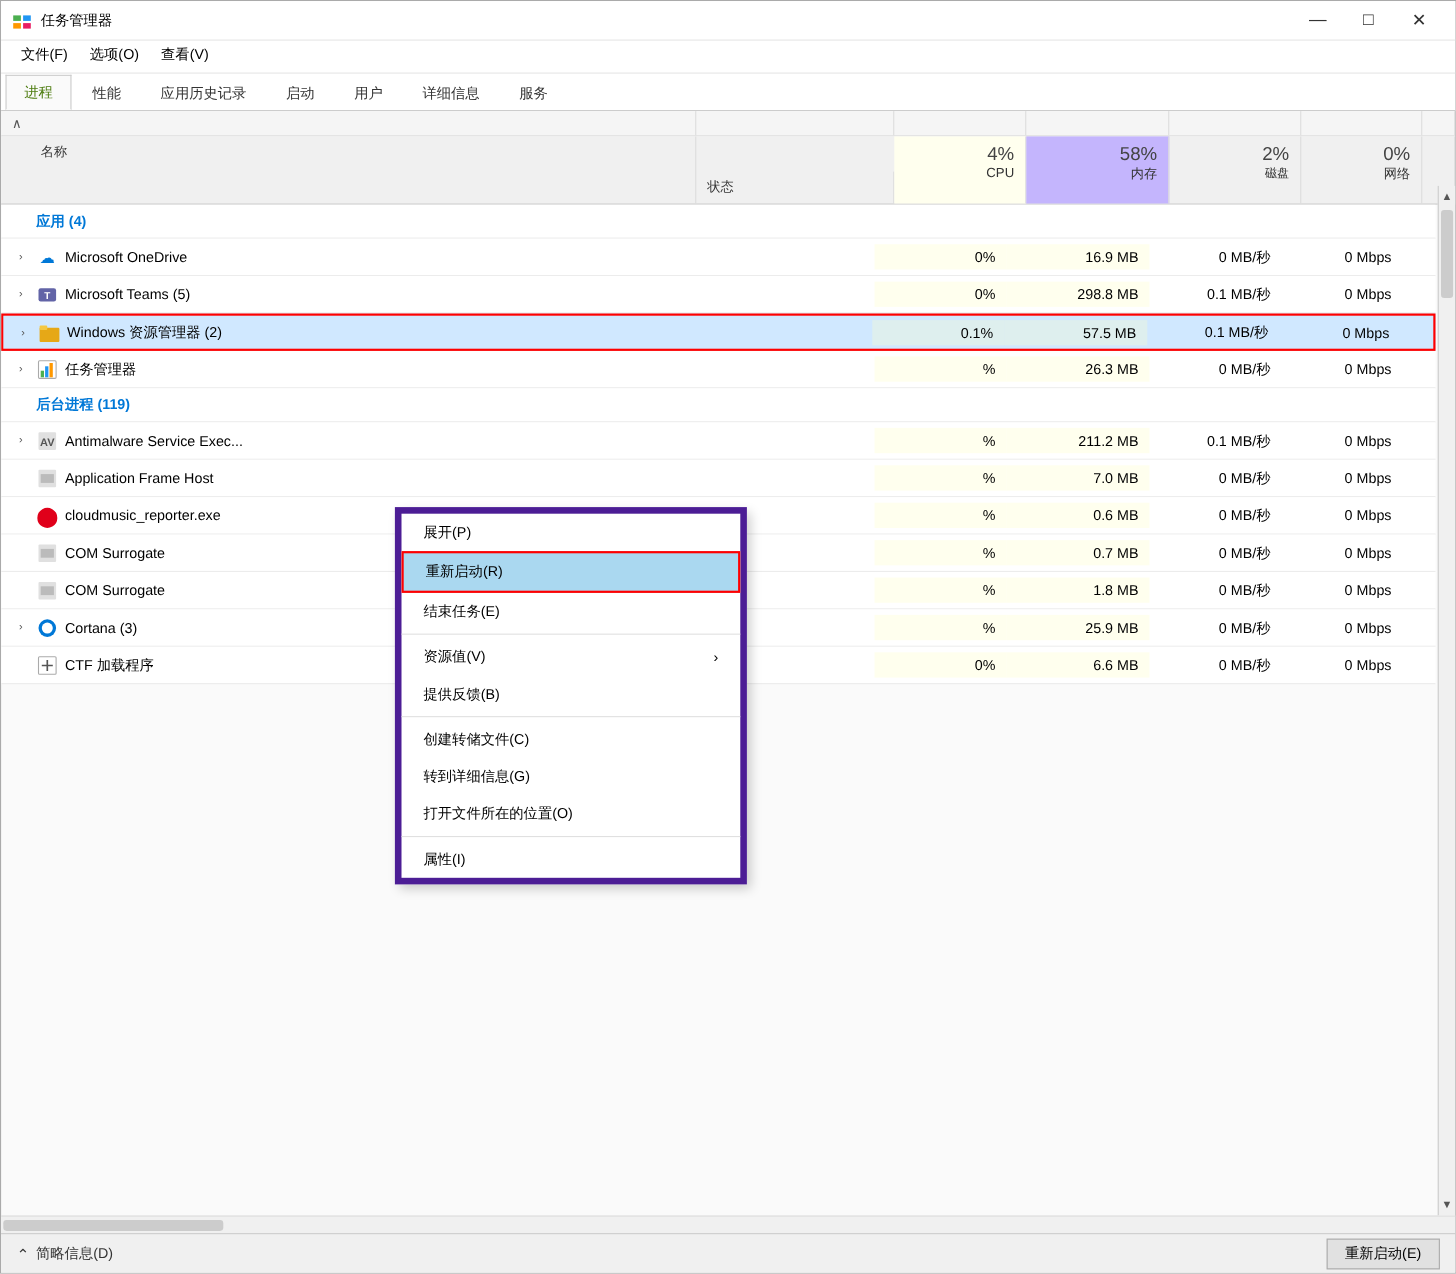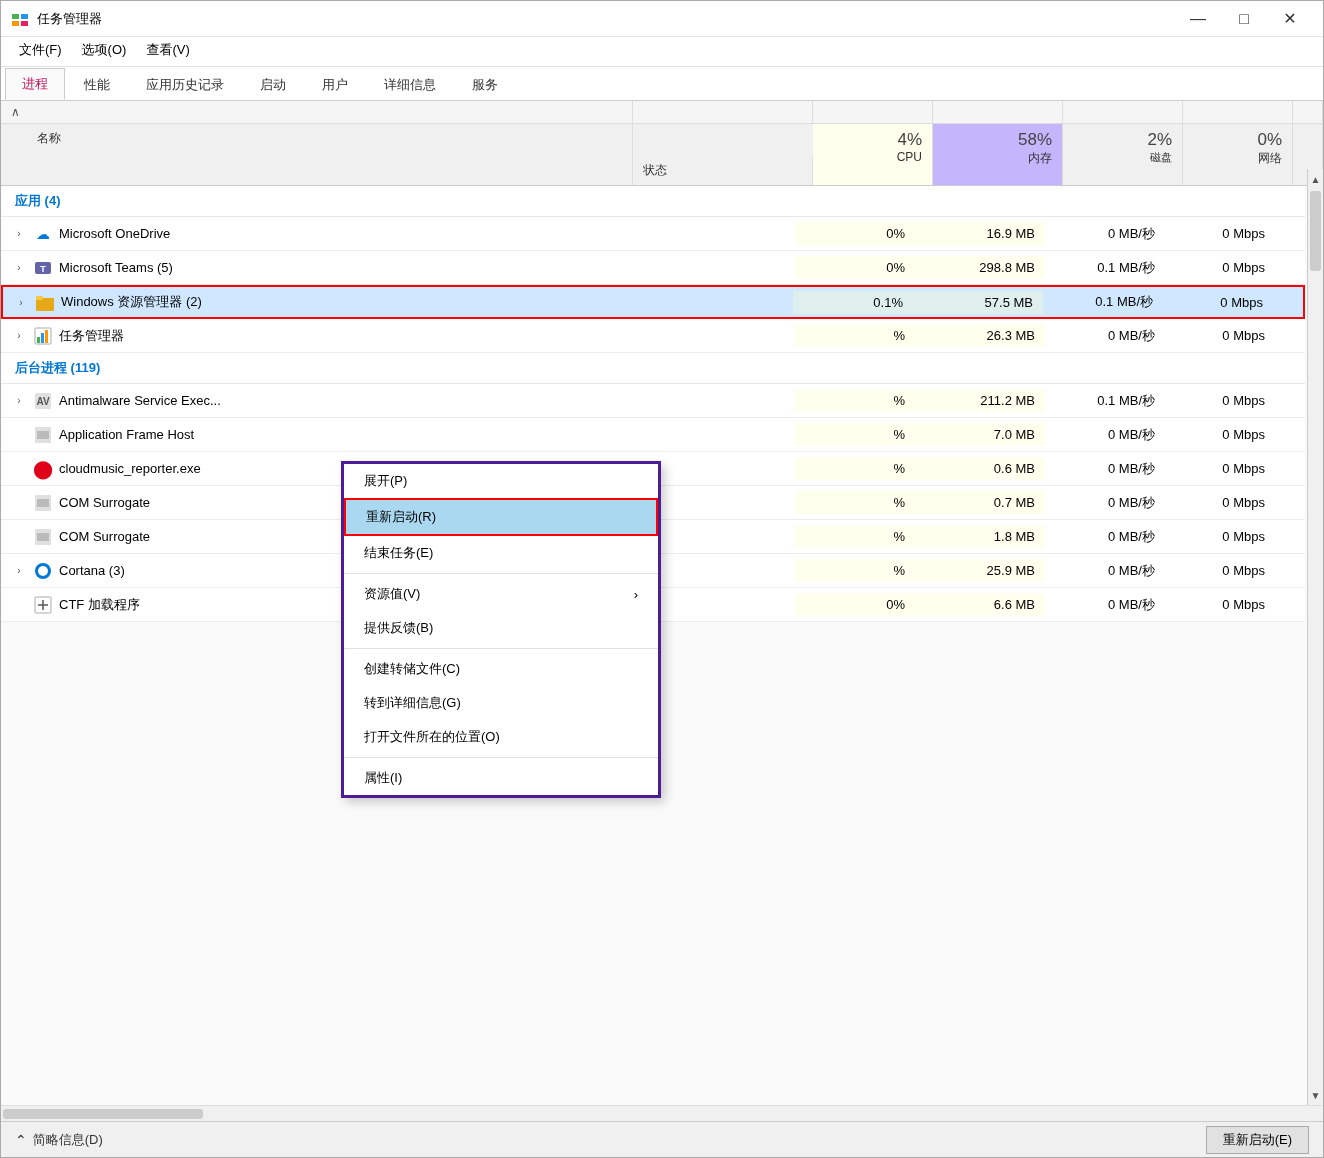--- a/index.html
+++ b/index.html
@@ -85,21 +85,21 @@
       font-size: 13px;
       color: #333;
       border: 1px solid transparent;
       margin-right: 2px;
       border-bottom: none;
     }
     .tab.active {
       background: #fafafa;
       border-color: #ccc;
       border-bottom: 1px solid #fafafa;
-      color: #be185d;
+      color: #4d7c0f;
     }
 
     .content-area {
       flex: 1;
       display: flex;
       flex-direction: column;
       overflow: hidden;
       position: relative;
     }
 
@@ -143,21 +143,21 @@
 
     .table-body {
       flex: 1;
       overflow-y: auto;
       overflow-x: hidden;
       position: relative;
     }
 
     .section-header {
       background: #fff;
-      padding: 6px 14px;
+      padding: 6px 32px;
       font-size: 13px;
       color: #0078d7;
       font-weight: bold;
       border-bottom: 1px solid #e8e8e8;
     }
 
     .process-row {
       display: grid;
       grid-template-columns: 1fr 180px 120px 130px 120px 110px 30px;
       border-bottom: 1px solid #ececec;
@@ -205,24 +205,24 @@
       display: inline-flex;
       align-items: center;
       justify-content: center;
       font-size: 14px;
     }
 
     
     .context-menu {
       position: absolute;
       top: 360px;
-      left: 340px;
+      left: 358px;
       width: 320px;
       background: #fff;
-      border: 3px solid #4c1d95;
+      border: 6px solid #4c1d95;
       box-shadow: 4px 4px 10px rgba(0,0,0,0.2);
       z-index: 100;
     }
     .ctx-item {
       padding: 8px 20px;
       font-size: 13px;
       cursor: pointer;
       display: flex;
       align-items: center;
       justify-content: space-between;

